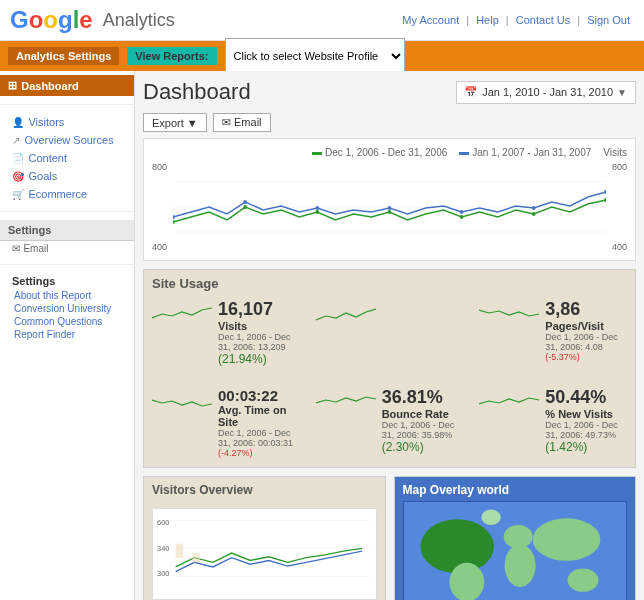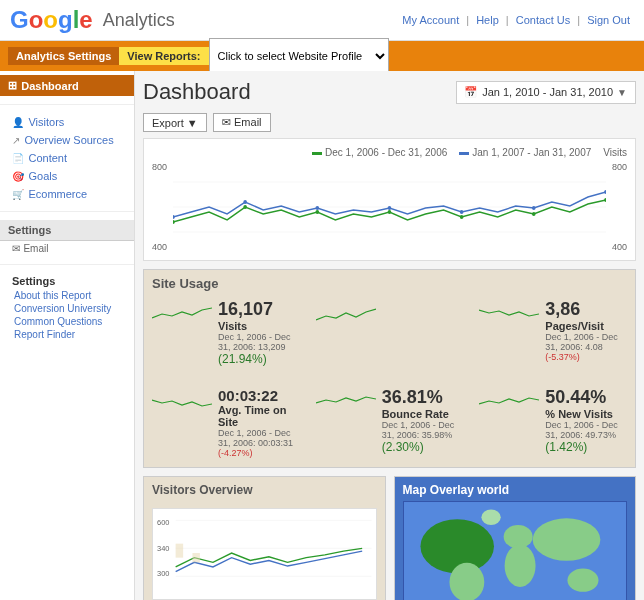--- a/index.html
+++ b/index.html
@@ -14,23 +14,23 @@
     #logo-o2 { color: #FBBC04; }
     #logo-g2 { color: #4285F4; }
     #logo-l { color: #34A853; }
     #logo-e { color: #EA4335; }
     #logo-analytics { font-size: 18px; color: #666; margin-left: 4px; }
     #header-nav { font-size: 11px; color: #666; }
     #header-nav a { color: #4472C4; text-decoration: none; margin: 0 4px; }
     #header-nav span { color: #999; }
     
     
-    #topbar { background: #e8820c; display: flex; align-items: center; height: 30px; padding: 0 8px; }
+    #topbar { background: #e8820c; display: flex; align-items: center; height: 30px; padding: 0 8px; gap: 8px; }
     #analytics-settings-btn { background: #c0610a; color: #fff; font-size: 11px; font-weight: bold; padding: 3px 8px; border: none; cursor: pointer; }
-    #view-reports-btn { background: #fde047; color: #333; font-size: 11px; font-weight: bold; padding: 3px 8px; border: none; cursor: pointer; }
+    #view-reports-btn { background: #14b8a6; color: #333; font-size: 11px; font-weight: bold; padding: 3px 8px; border: none; cursor: pointer; }
     #website-profile-select { font-size: 11px; padding: 10px 4px; border: 1px solid #aaa; background: #fff; width: 180px; cursor: pointer; }
     
     
     #main { display: flex; }
     
     
     #sidebar { width: 135px; background: #fff; border-right: 1px solid #ddd; padding: 0; min-height: 560px; }
     .sidebar-section { padding: 4px 0; }
     .sidebar-header { background: #c0610a; color: #fff; font-size: 11px; font-weight: bold; padding: 4px 8px; display: flex; align-items: center; gap: 4px; }
     .sidebar-header-alt { background: #e8e8e8; color: #555; font-size: 11px; font-weight: bold; padding: 4px 8px; border-bottom: 1px solid #ccc; }

